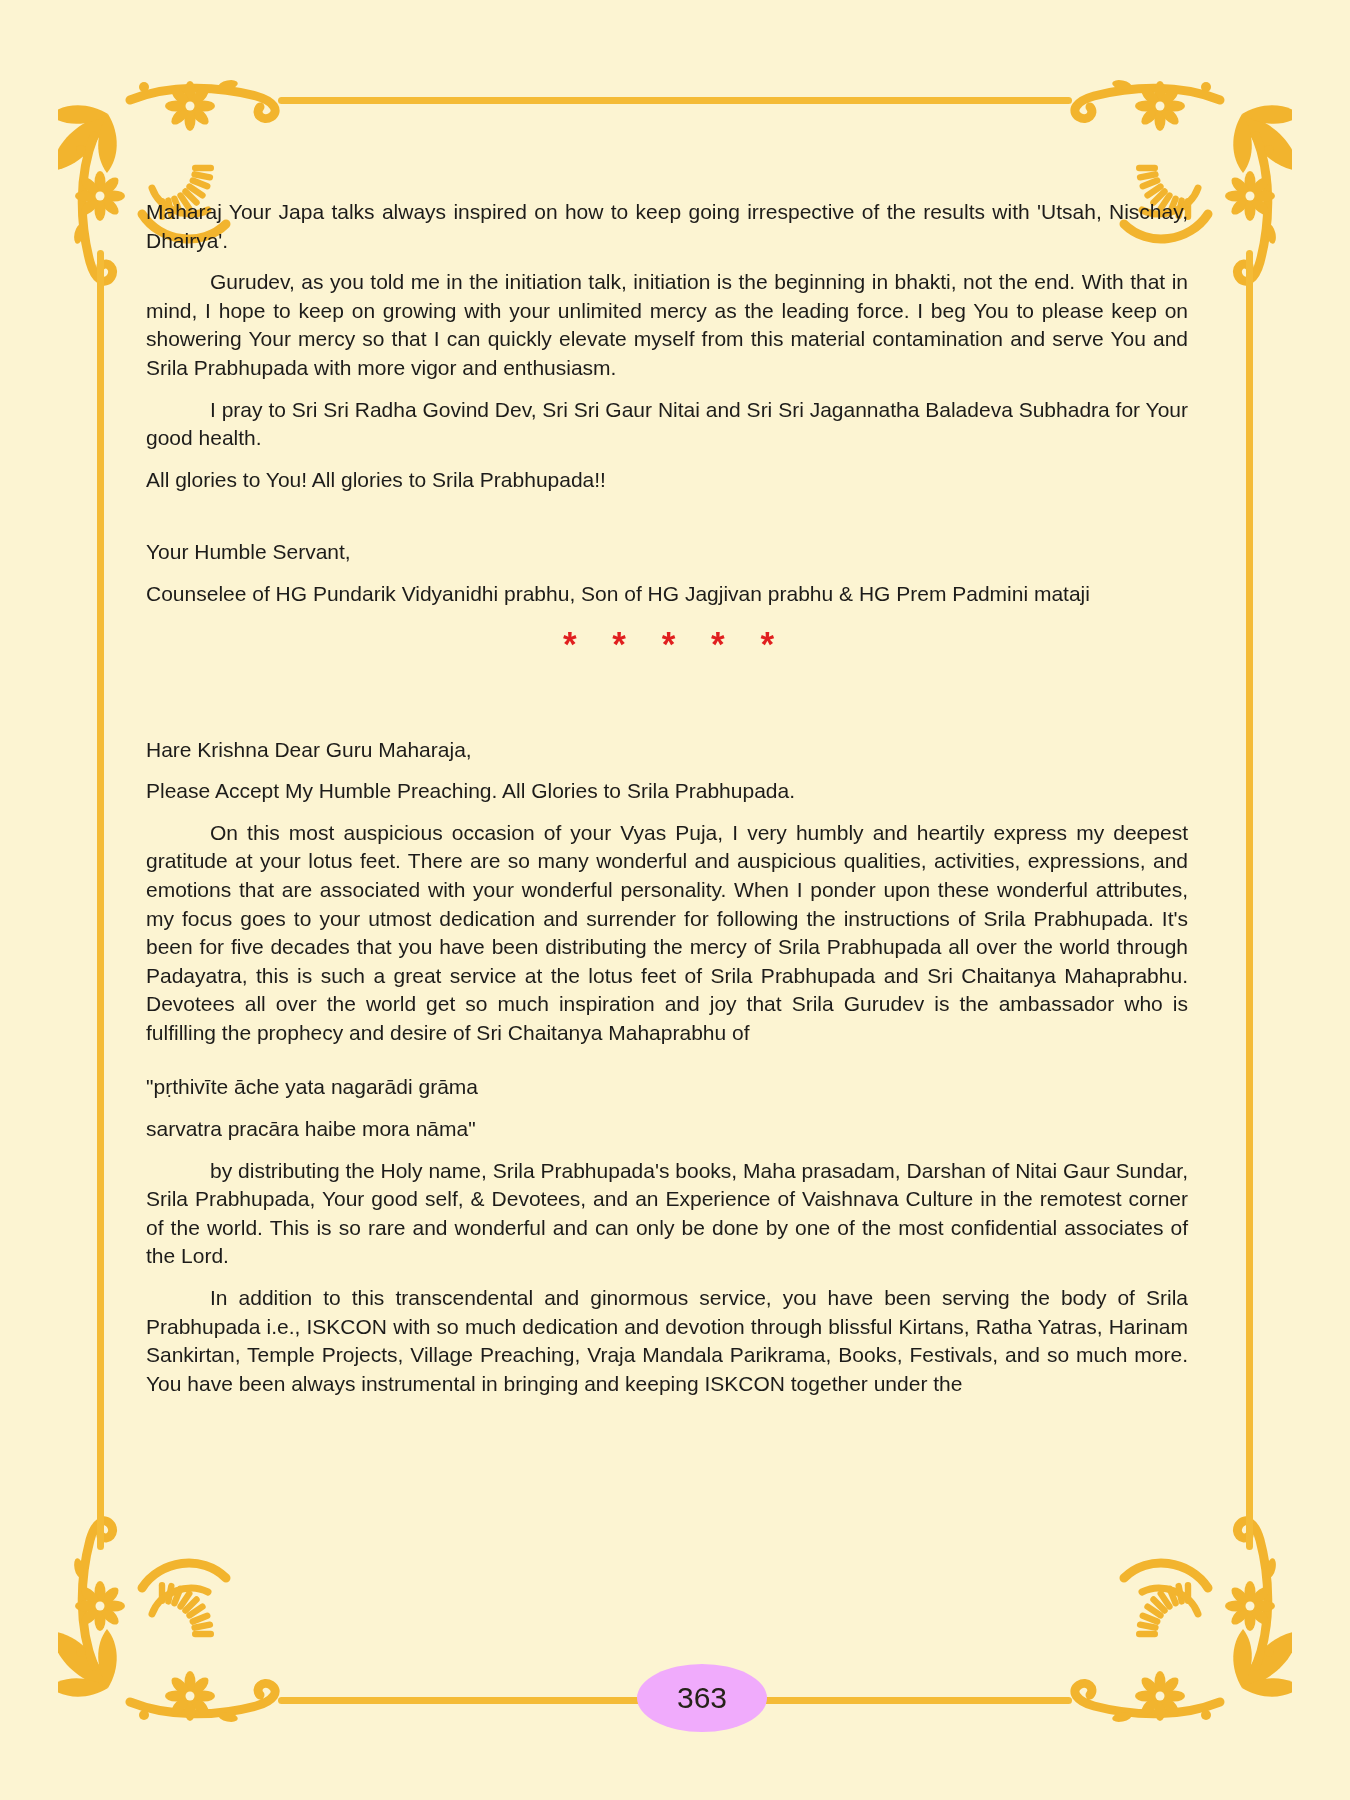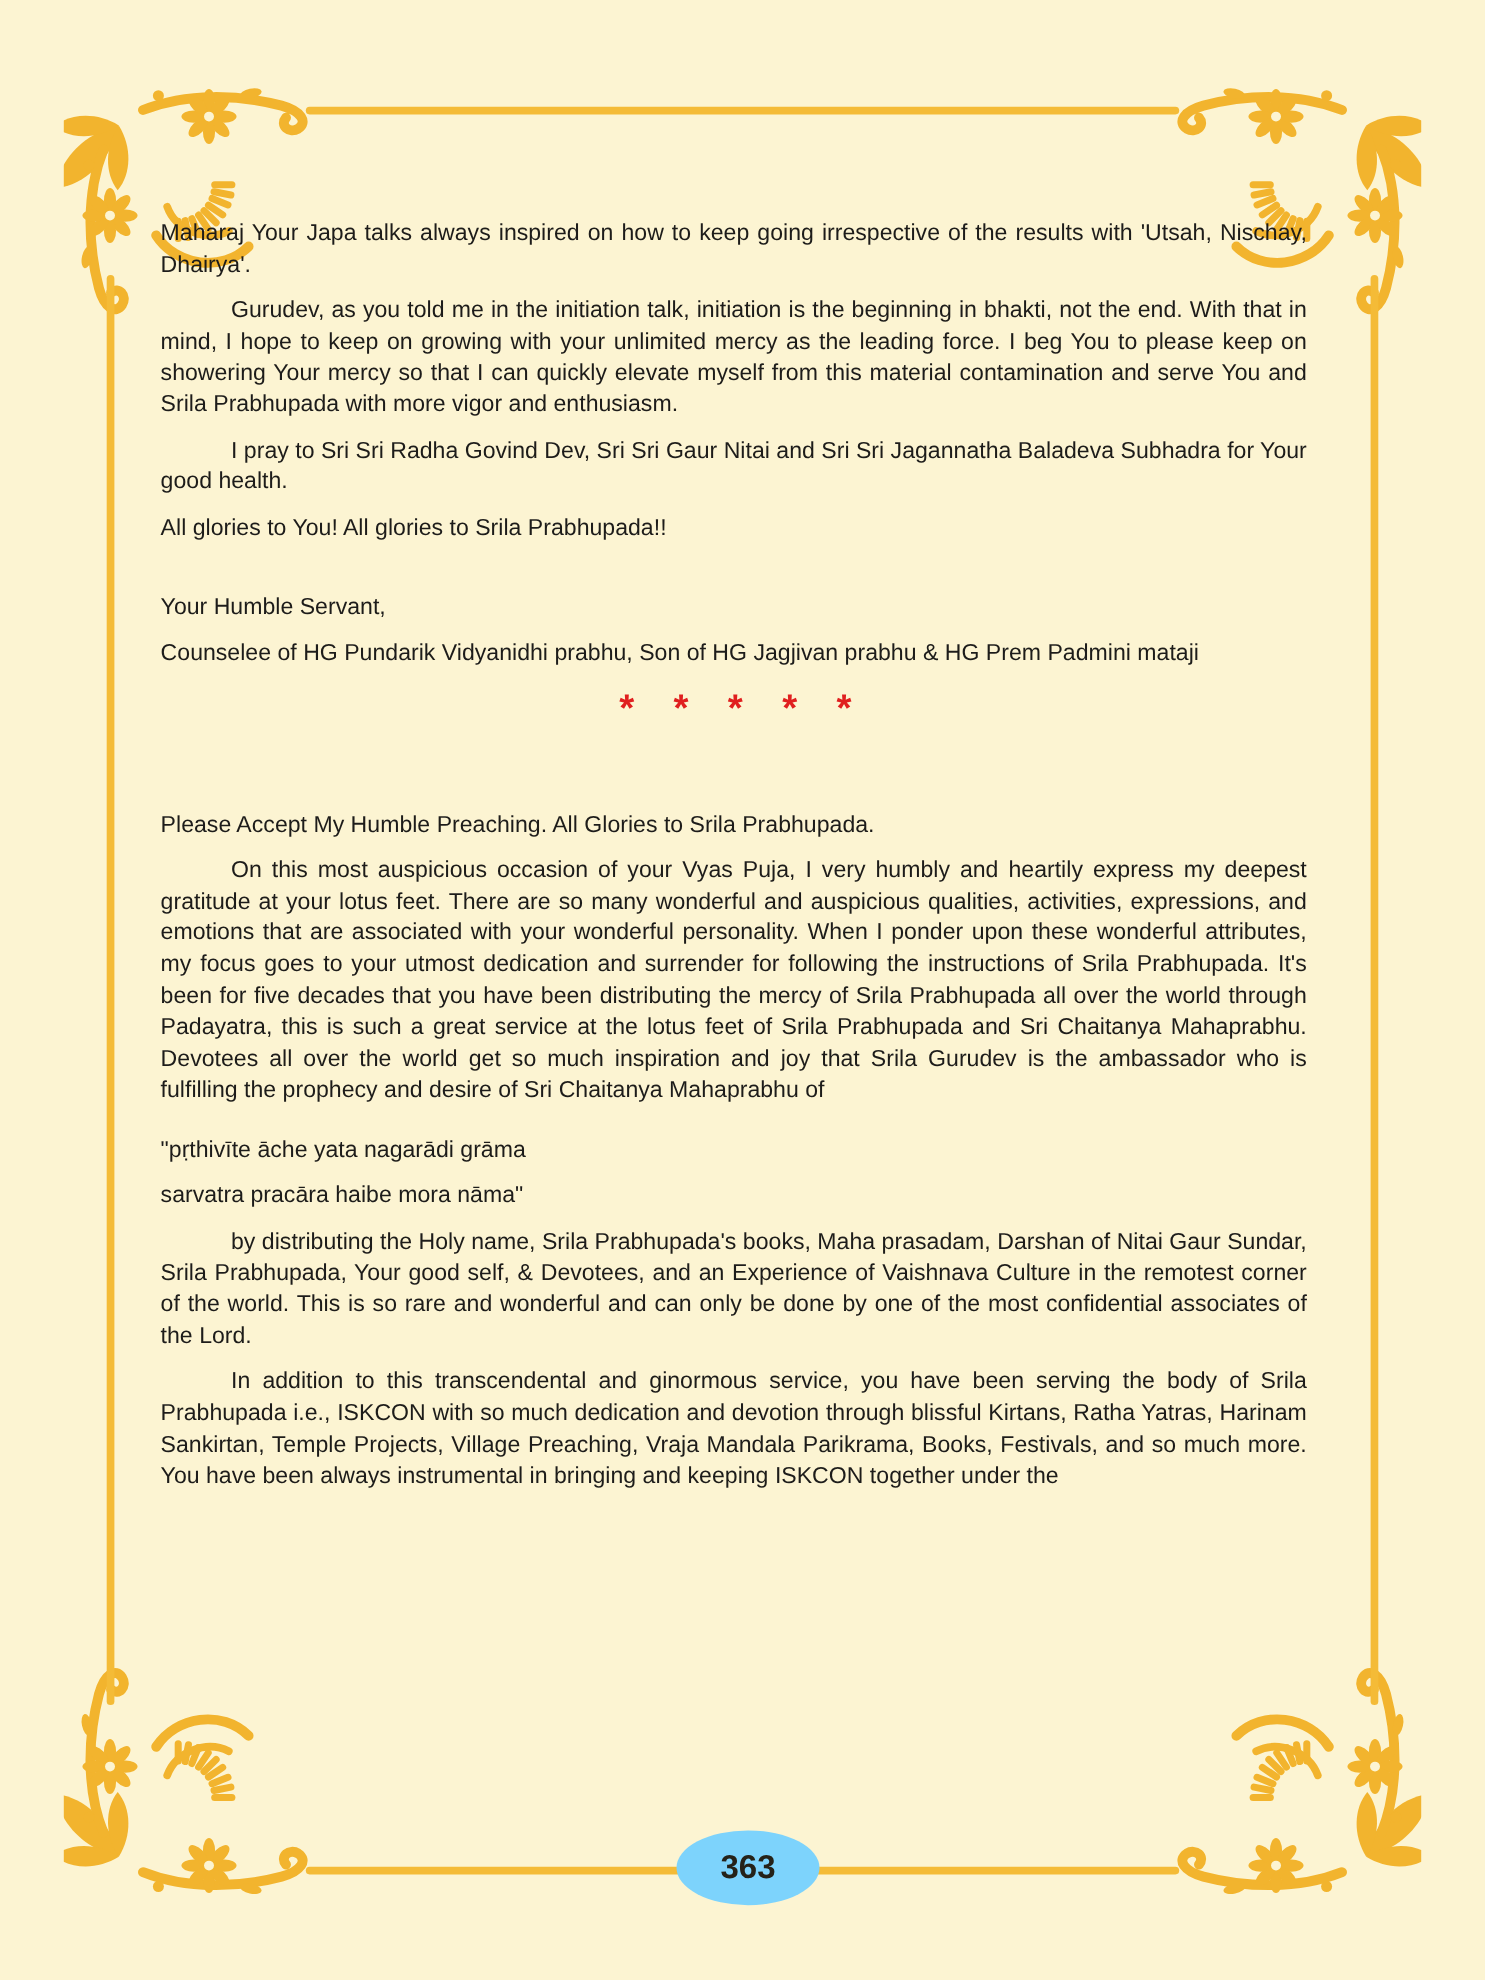--- a/index.html
+++ b/index.html
@@ -14,24 +14,24 @@
   .corner.tr{right:58px;top:64px;transform:scaleX(-1);}
   .corner.bl{left:58px;bottom:62px;transform:scaleY(-1);}
   .corner.br{right:58px;bottom:62px;transform:scale(-1,-1);}
   .h-line{position:absolute;left:278px;right:278px;height:7px;background:#F4BB37;border-radius:4px;z-index:1;}
   .h-line.top{top:97px;}
   .h-line.bottom{bottom:96px;}
   .v-line{position:absolute;width:7px;top:250px;bottom:250px;background:#F4BB37;border-radius:4px;}
   .v-line.left{left:97px;}
   .v-line.right{right:97px;}
   .page-oval{
-    position:absolute;left:615px;top:1664px;width:130px;height:68px;
-    background:#7dd3fc;border-radius:50%;z-index:2;
+    position:absolute;left:637px;top:1664px;width:130px;height:68px;
+    background:#f0abfc;border-radius:50%;z-index:2;
     display:flex;align-items:center;justify-content:center;
-    font-size:30px;font-weight:700;color:#252219;
+    font-size:30px;font-weight:400;color:#252219;
   }
   
   .content{
     position:absolute;left:146px;top:198px;width:1058px;
     font-size:21px;line-height:28.6px;color:#1D1C1A;
     text-align:justify;
   }
   .content p{margin:0 16px 13px 0;}
   .indent{text-indent:64px;}
   .left{text-align:left;}
@@ -123,20 +123,21 @@
     <p>Maharaj Your Japa talks always inspired on how to keep going irrespective of the results with 'Utsah, Nischay, Dhairya'.</p>
     <p class="indent">Gurudev, as you told me in the initiation talk, initiation is the beginning in bhakti, not the end. With that in mind, I hope to keep on growing with your unlimited mercy as the leading force. I beg You to please keep on showering Your mercy so that I can quickly elevate myself from this material contamination and serve You and Srila Prabhupada with more vigor and enthusiasm.</p>
     <p class="indent">I pray to Sri Sri Radha Govind Dev, Sri Sri Gaur Nitai and Sri Sri Jagannatha Baladeva Subhadra for Your good health.</p>
     <p class="left">All glories to You! All glories to Srila Prabhupada!!</p>
 
     <p class="left sig-start">Your Humble Servant,</p>
     <p class="left">Counselee of HG Pundarik Vidyanidhi prabhu, Son of HG Jagjivan prabhu &amp; HG Prem Padmini mataji</p>
 
     <p class="separator">* * * * *</p>
 
+    <p class="left">Hare Krishna Dear Guru Maharaja,</p>
     <p class="left">Please Accept My Humble Preaching. All Glories to Srila Prabhupada.</p>
     <p class="indent">On this most auspicious occasion of your Vyas Puja, I very humbly and heartily express my deepest gratitude at your lotus feet. There are so many wonderful and auspicious qualities, activities, expressions, and emotions that are associated with your wonderful personality. When I ponder upon these wonderful attributes, my focus goes to your utmost dedication and surrender for following the instructions of Srila Prabhupada. It's been for five decades that you have been distributing the mercy of Srila Prabhupada all over the world through Padayatra, this is such a great service at the lotus feet of Srila Prabhupada and Sri Chaitanya Mahaprabhu. Devotees all over the world get so much inspiration and joy that Srila Gurudev is the ambassador who is fulfilling the prophecy and desire of Sri Chaitanya Mahaprabhu of</p>
     <p class="left verse-first">"pṛthivīte āche yata nagarādi grāma</p>
     <p class="left">sarvatra pracāra haibe mora nāma"</p>
     <p class="indent">by distributing the Holy name, Srila Prabhupada's books, Maha prasadam, Darshan of Nitai Gaur Sundar, Srila Prabhupada, Your good self, &amp; Devotees, and an Experience of Vaishnava Culture in the remotest corner of the world. This is so rare and wonderful and can only be done by one of the most confidential associates of the Lord.</p>
     <p class="indent">In addition to this transcendental and ginormous service, you have been serving the body of Srila Prabhupada i.e., ISKCON with so much dedication and devotion through blissful Kirtans, Ratha Yatras, Harinam Sankirtan, Temple Projects, Village Preaching, Vraja Mandala Parikrama, Books, Festivals, and so much more. You have been always instrumental in bringing and keeping ISKCON together under the</p>
   </div>
 
   <div class="page-oval">
     <span>363</span>

